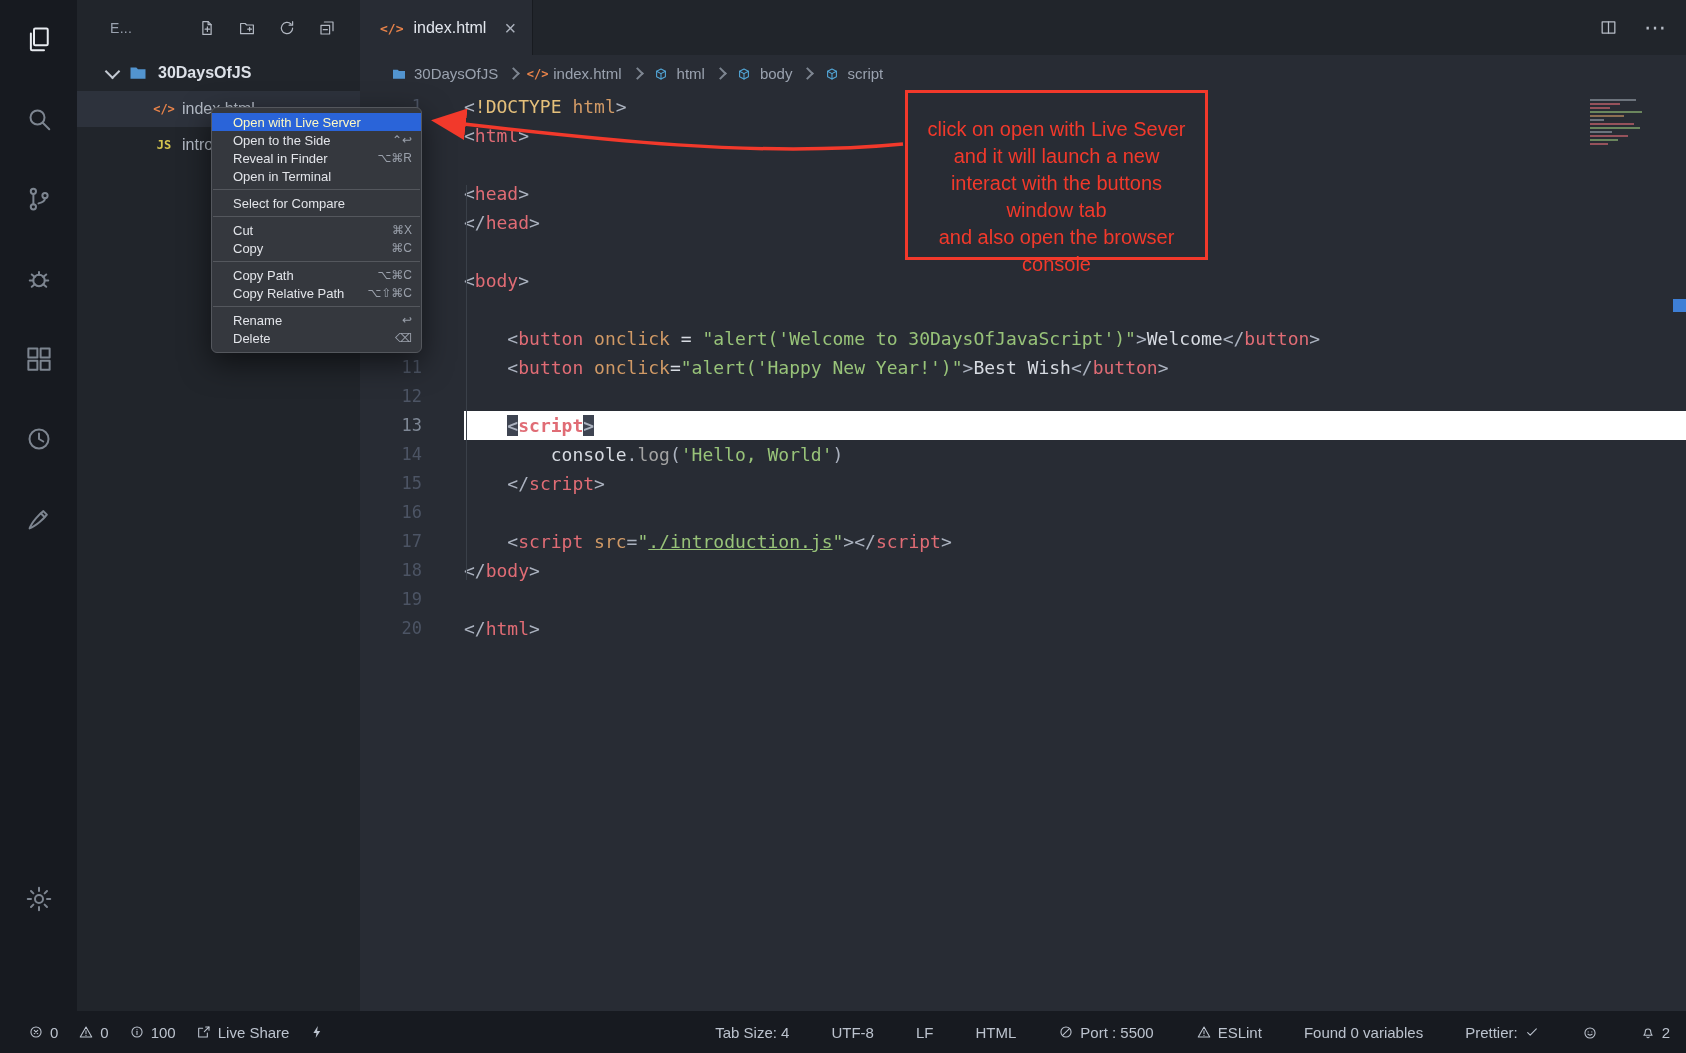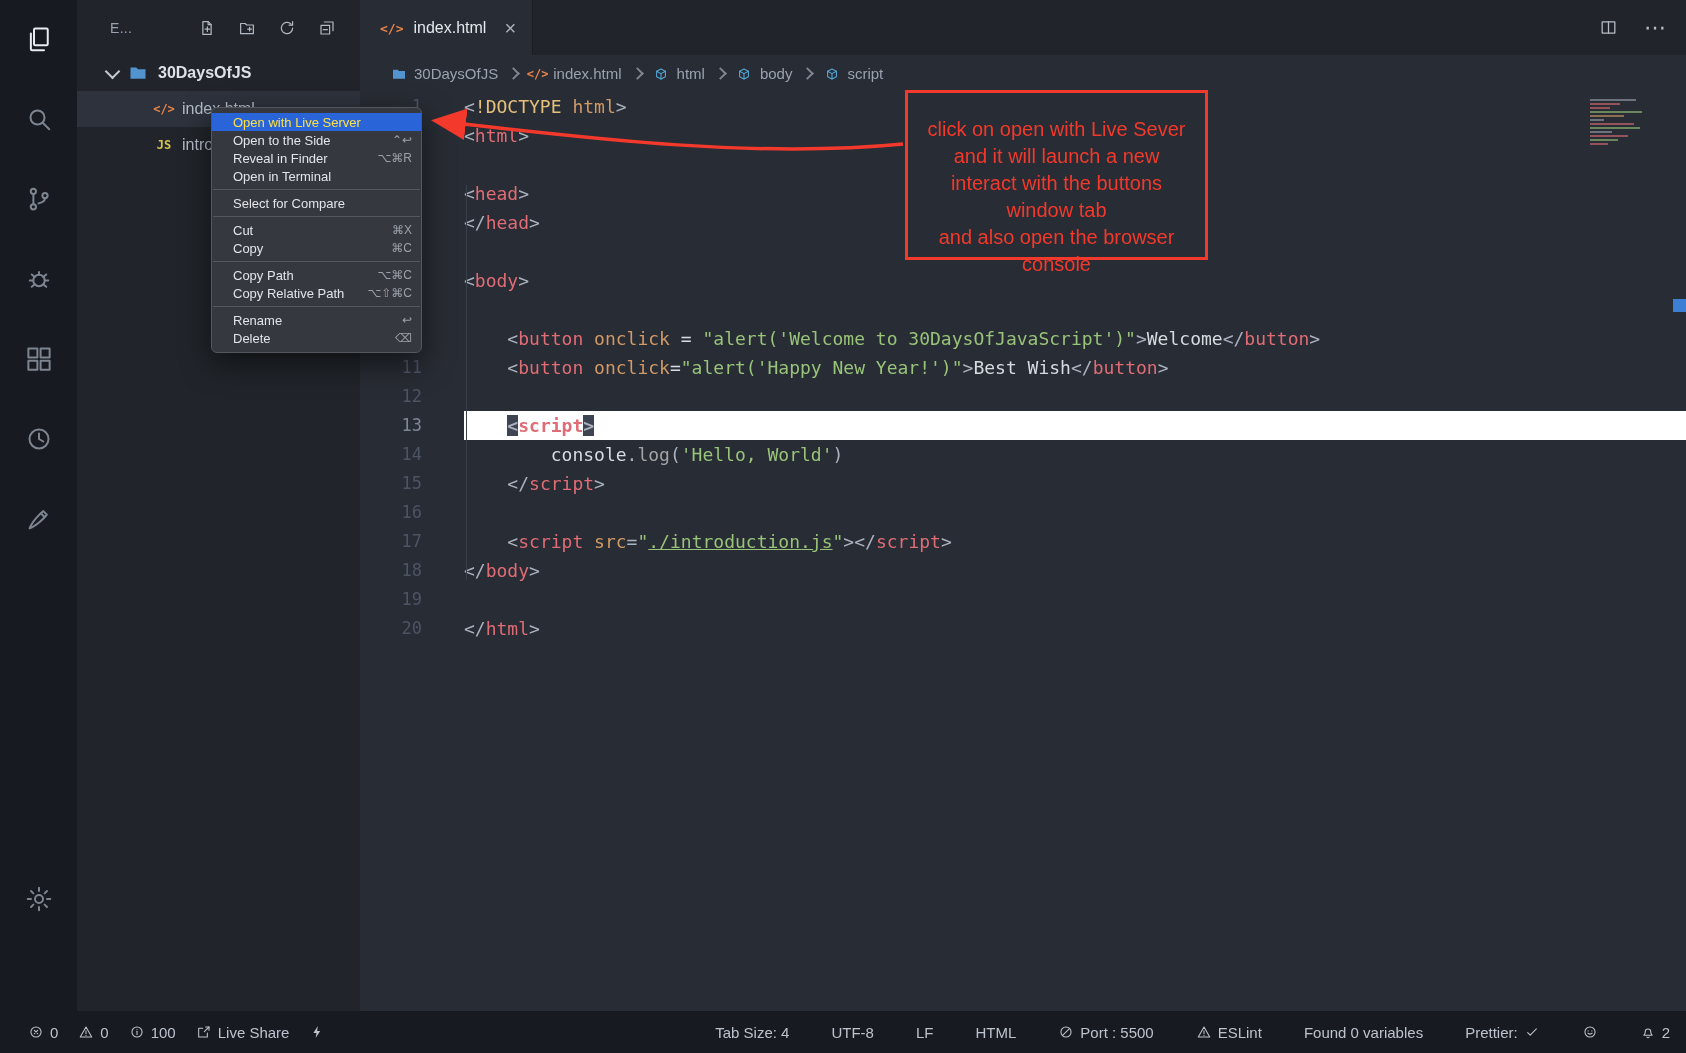--- a/index.html
+++ b/index.html
@@ -63,36 +63,36 @@
   .tk-sel{background:#3e4451;color:#abb2bf;}
   .indent-guide{position:absolute;left:106px;top:93px;width:1px;height:395px;background:#3a4049;}
   .minimap{position:absolute;right:14px;top:4px;width:86px;height:54px;}
   .overview-marker{position:absolute;right:0;top:207px;width:13px;height:13px;background:#3e7fd6;}
 
   
   .context-menu{position:absolute;left:211px;top:107px;width:209px;background:#35383e;
     border:1px solid #54575d;border-radius:6px;padding:5px 0;z-index:40;
     box-shadow:0 10px 30px rgba(0,0,0,.55);font-size:13px;color:#e2e4e9;}
   .menu-item{height:18px;display:flex;align-items:center;padding:0 9px 0 21px;cursor:pointer;}
-  .menu-item.active{background:#2a64d9;color:#fde047;}
+  .menu-item.active{background:#2a64d9;color:#fef9c3;}
   .mi-short{margin-left:auto;color:#9aa0ab;font-size:12px;}
   .menu-item.active .mi-short{color:#dfe8ff;}
   .menu-sep{height:1px;background:#54575d;margin:4px 1px;}
 
   
   .annotation{position:absolute;left:905px;top:90px;width:303px;height:170px;border:3px solid #f2392b;
     box-sizing:border-box;z-index:45;display:flex;align-items:center;}
   #annotation-lines{width:100%;text-align:center;color:#f2392b;font-size:20px;line-height:27px;margin-top:43px;}
   .arrow{position:absolute;left:0;top:0;width:1686px;height:1053px;z-index:50;pointer-events:none;}
 
   
   .status-bar{position:absolute;left:0;right:0;bottom:0;height:42px;background:#171a20;
     display:flex;align-items:center;padding:0 16px 0 28px;box-sizing:border-box;color:#bcc3ce;font-size:15px;}
   #sb-left{display:flex;align-items:center;}
-  #sb-right{display:flex;align-items:center;margin-left:auto;gap:16px;}
+  #sb-right{display:flex;align-items:flex-end;margin-left:auto;gap:16px;}
   .sb-item{display:flex;align-items:center;gap:6px;cursor:pointer;}
   #sb-left .sb-item{margin-right:20px;}
   #sb-right .sb-item{margin-left:26px;}
   .sb-ic svg{width:16px;height:16px;}
 
   .fi{font-style:normal;font-weight:700;font-family:"DejaVu Sans Mono",monospace;}
   .fi-html{color:#e8834a;font-size:12px;}
   .fi-js{color:#d6c64f;font-size:12px;}
 </style>
 </head>

